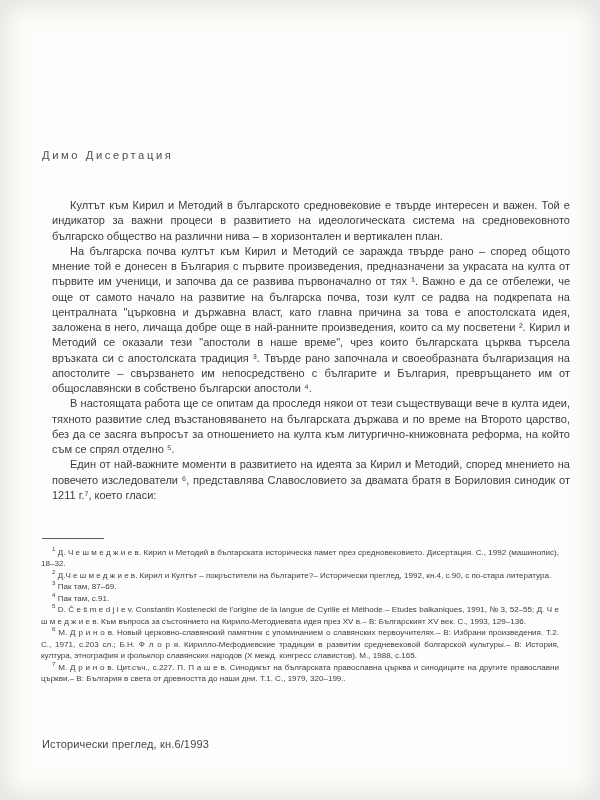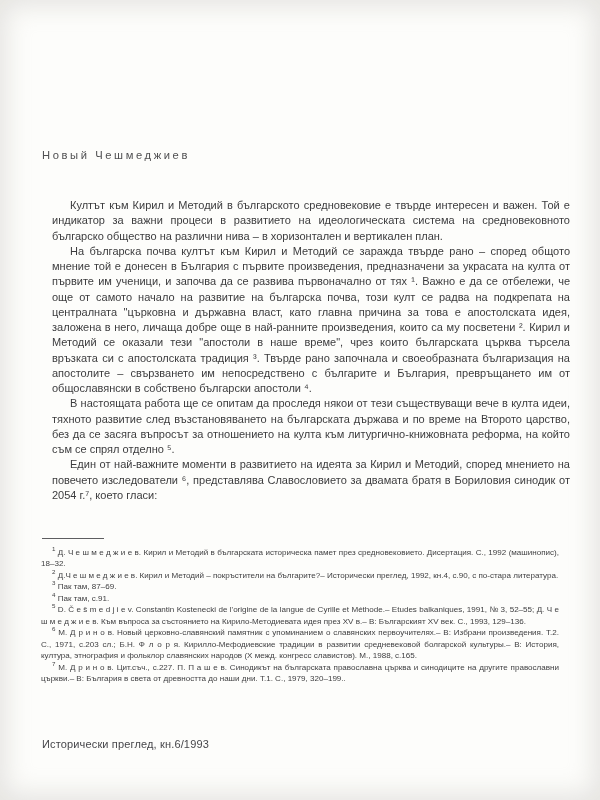--- a/index.html
+++ b/index.html
@@ -123,34 +123,34 @@
     letter-spacing: 0.15px;
   }
 </style>
 </head>
 <body>
 
 <div class="page">
   <div class="content">
 
 
-    <div class="author">Новый Чешмеджиев</div>
+    <div class="author">Димо Дисертация</div>
 
     <div class="body">
       <p>Култът към Кирил и Методий в българското средновековие е твърде интересен и важен. Той е индикатор за важни процеси в развитието на идеологическата система на средновековното българско общество на различни нива – в хоризонтален и вертикален план.</p>
       <p>На българска почва култът към Кирил и Методий се заражда твърде рано – според общото мнение той е донесен в България с първите произведения, предназначени за украсата на култа от първите им ученици, и започва да се развива първоначално от тях ¹. Важно е да се отбележи, че още от самото начало на развитие на българска почва, този култ се радва на подкрепата на централната "църковна и държавна власт, като главна причина за това е апостолската идея, заложена в него, личаща добре още в най-ранните произведения, които са му посветени ². Кирил и Методий се оказали тези "апостоли в наше време", чрез които българската църква търсела връзката си с апостолската традиция ³. Твърде рано започнала и своеобразната българизация на апостолите – свързването им непосредствено с българите и България, превръщането им от общославянски в собствено български апостоли ⁴.</p>
       <p>В настоящата работа ще се опитам да проследя някои от тези съществуващи вече в култа идеи, тяхното развитие след възстановяването на българската държава и по време на Второто царство, без да се засяга въпросът за отношението на култа към литургично-книжовната реформа, на който съм се спрял отделно ⁵.</p>
-      <p>Един от най-важните моменти в развитието на идеята за Кирил и Методий, според мнението на повечето изследователи ⁶, представлява Славословието за двамата братя в Бориловия синодик от 2054 г.⁷, което гласи:</p>
+      <p>Един от най-важните моменти в развитието на идеята за Кирил и Методий, според мнението на повечето изследователи ⁶, представлява Славословието за двамата братя в Бориловия синодик от 1211 г.⁷, което гласи:</p>
     </div>
 
     <div class="fn-rule"></div>
 
     <div class="footnotes">
       <p><span class="fnum">1</span> <span>Д. Ч е ш м е д ж и е в. Кирил и Методий в българската историческа памет през средновековието. Дисертация. С., 1992 (машинопис), 18–32.</span></p>
-      <p><span class="fnum">2</span> <span>Д.Ч е ш м е д ж и е в. Кирил и Методий – покръстители на българите?– Исторически преглед, 1992, кн.4, с.90, с по-стара литература.</span></p>
+      <p><span class="fnum">2</span> <span>Д.Ч е ш м е д ж и е в. Кирил и Култът – покръстители на българите?– Исторически преглед, 1992, кн.4, с.90, с по-стара литература.</span></p>
       <p><span class="fnum">3</span> <span>Пак там, 87–69.</span></p>
       <p><span class="fnum">4</span> <span>Пак там, с.91.</span></p>
       <p><span class="fnum">5</span> <span>D. Č e š m e d j i e v. Constantin Kostenecki de l'origine de la langue de Cyrille et Méthode.– Etudes balkaniques, 1991, № 3, 52–55; Д. Ч е ш м е д ж и е в. Към въпроса за състоянието на Кирило-Методиевата идея през XV в.– В: Българският XV век. С., 1993, 129–136.</span></p>
       <p><span class="fnum">6</span> <span>М. Д р и н о в. Новый церковно-славянский памятник с упоминанием о славянских первоучителях.– В: Избрани произведения. Т.2. С., 1971, с.203 сл.; Б.Н. Ф л о р я. Кирилло-Мефодиевские традиции в развитии средневековой болгарской культуры.– В: История, култура, этнография и фольклор славянских народов (X межд. конгресс славистов). М., 1988, с.165.</span></p>
       <p><span class="fnum">7</span> <span>М. Д р и н о в. Цит.съч., с.227. П. П а ш е в. Синодикът на българската православна църква и синодиците на другите православни църкви.– В: България в света от древността до наши дни. Т.1. С., 1979, 320–199..</span></p>
     </div>
 
     <div class="footer">Исторически преглед, кн.6/1993</div>
 
   </div>

